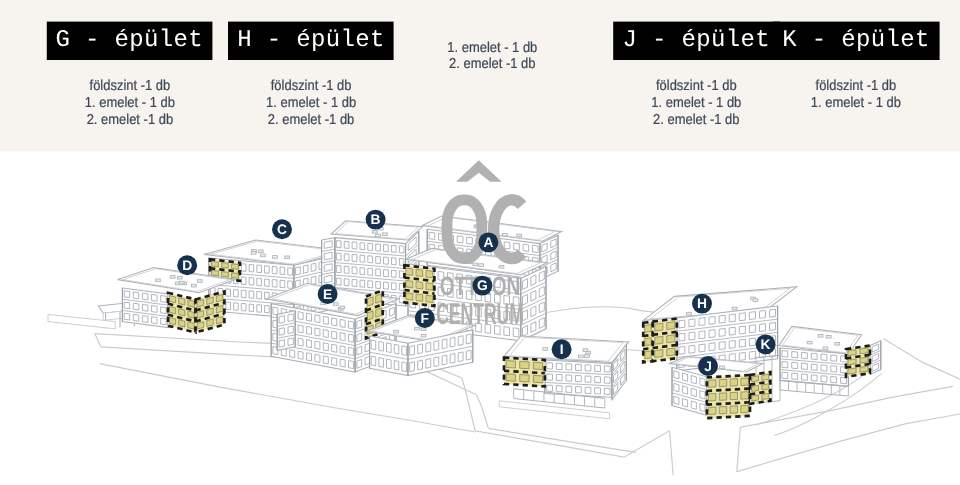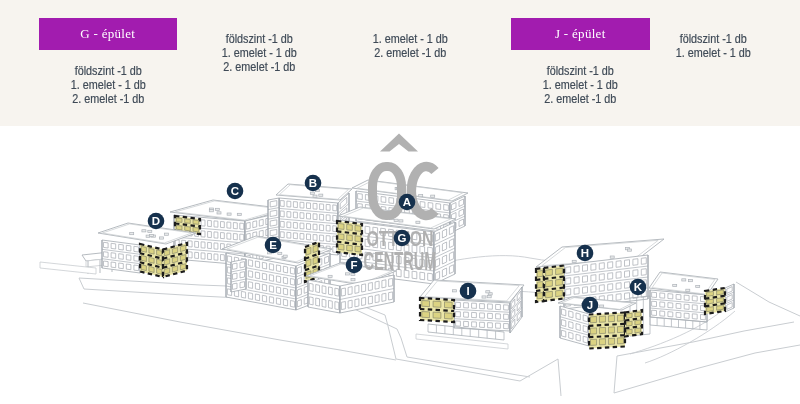--- a/index.html
+++ b/index.html
@@ -1,57 +1,59 @@
 <!DOCTYPE html>
 <html lang="hu"><head>
 <meta charset="utf-8">
 <title>Épületek</title>
 <style>
   html,body{margin:0;padding:0}
   body{position:relative;width:800px;height:404px;background:#fff;overflow:hidden;
        font-family:"Liberation Sans",sans-serif}
   .top{position:absolute;left:0;top:0;width:800px;height:126px;background:#f7f4ef}
   .col{position:absolute;top:17.5px;width:138.5px;text-align:center}
-  .bar{height:32px;background:#a21caf;color:#fff;font-family:Liberation Serif, serif;
-       font-size:13px;line-height:32px;letter-spacing:0.3px}
+  .bar{height:32px;background:#000000;color:#fff;font-family:Liberation Mono, monospace;
+       font-size:20px;line-height:32px;letter-spacing:0.3px}
   .lines{margin-top:14px;font-size:12px;color:#3d4855;line-height:14.2px;-webkit-text-stroke:0.2px #46505c;transform:scaleX(0.90);transform-origin:50% 0}
 </style>
 </head>
 <body>
 
   <div class="top"></div>
 
   <div class="col" style="left:38.5px">
 
     <div class="bar">G - épület</div>
 
     <div class="lines">földszint -1 db<br>1. emelet - 1 db<br>2. emelet -1 db</div>
   </div>
 
   <div class="col" style="left:189.9px">
 
+    <div class="bar">H - épület</div>
 
     <div class="lines">földszint -1 db<br>1. emelet - 1 db<br>2. emelet -1 db</div>
   </div>
 
   <div class="col" style="left:341.3px">
 
 
     <div class="lines">1. emelet - 1 db<br>2. emelet -1 db</div>
   </div>
 
   <div class="col" style="left:511px">
 
     <div class="bar">J - épület</div>
 
     <div class="lines">földszint -1 db<br>1. emelet - 1 db<br>2. emelet -1 db</div>
   </div>
 
   <div class="col" style="left:644.1px">
 
+    <div class="bar">K - épület</div>
 
     <div class="lines">földszint -1 db<br>1. emelet - 1 db</div>
   </div>
 
   <svg width="800" height="404" viewBox="0 0 800 404" style="position:absolute;left:0;top:0">
     <g>
       <polyline points="79.0,278.0 200.0,285.0 280.0,288.0 340.0,297.0 385.0,315.0" fill="none" stroke="#c9cdd1" stroke-width="1.0"></polyline>
       <polyline points="84.0,289.0 200.0,296.0 280.0,300.0 350.0,307.0 397.0,329.0" fill="none" stroke="#c9cdd1" stroke-width="1.0"></polyline>
       <polyline points="83.0,303.0 180.0,322.0 280.0,340.0 340.0,350.0 396.0,360.0" fill="none" stroke="#c9cdd1" stroke-width="1.0"></polyline>
       <polyline points="79.0,278.0 84.0,289.0" fill="none" stroke="#c9cdd1" stroke-width="1.0"></polyline>

